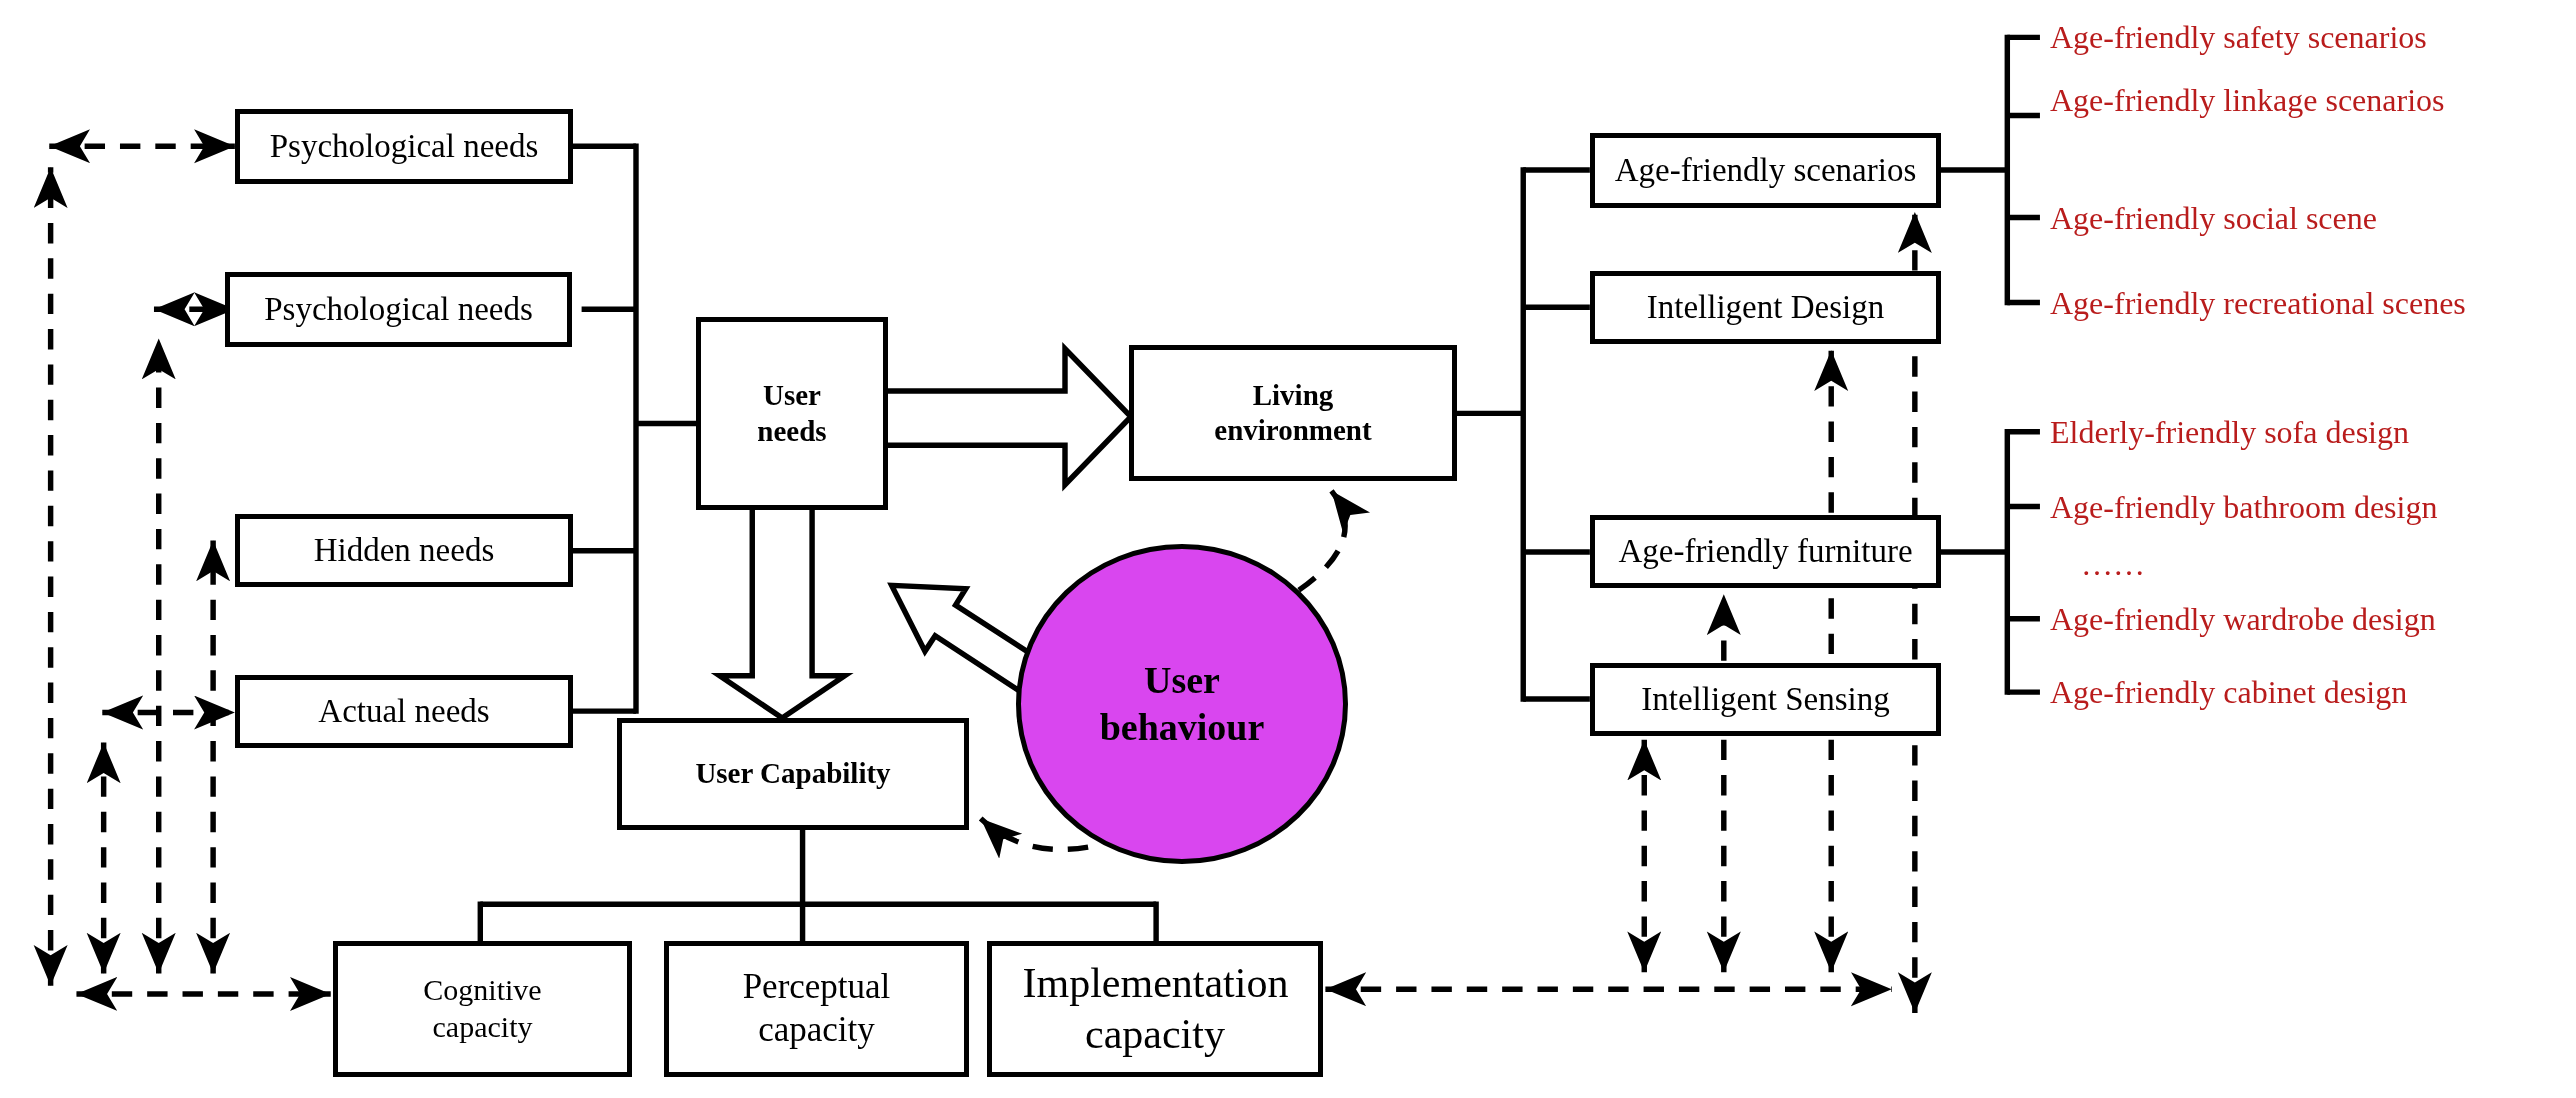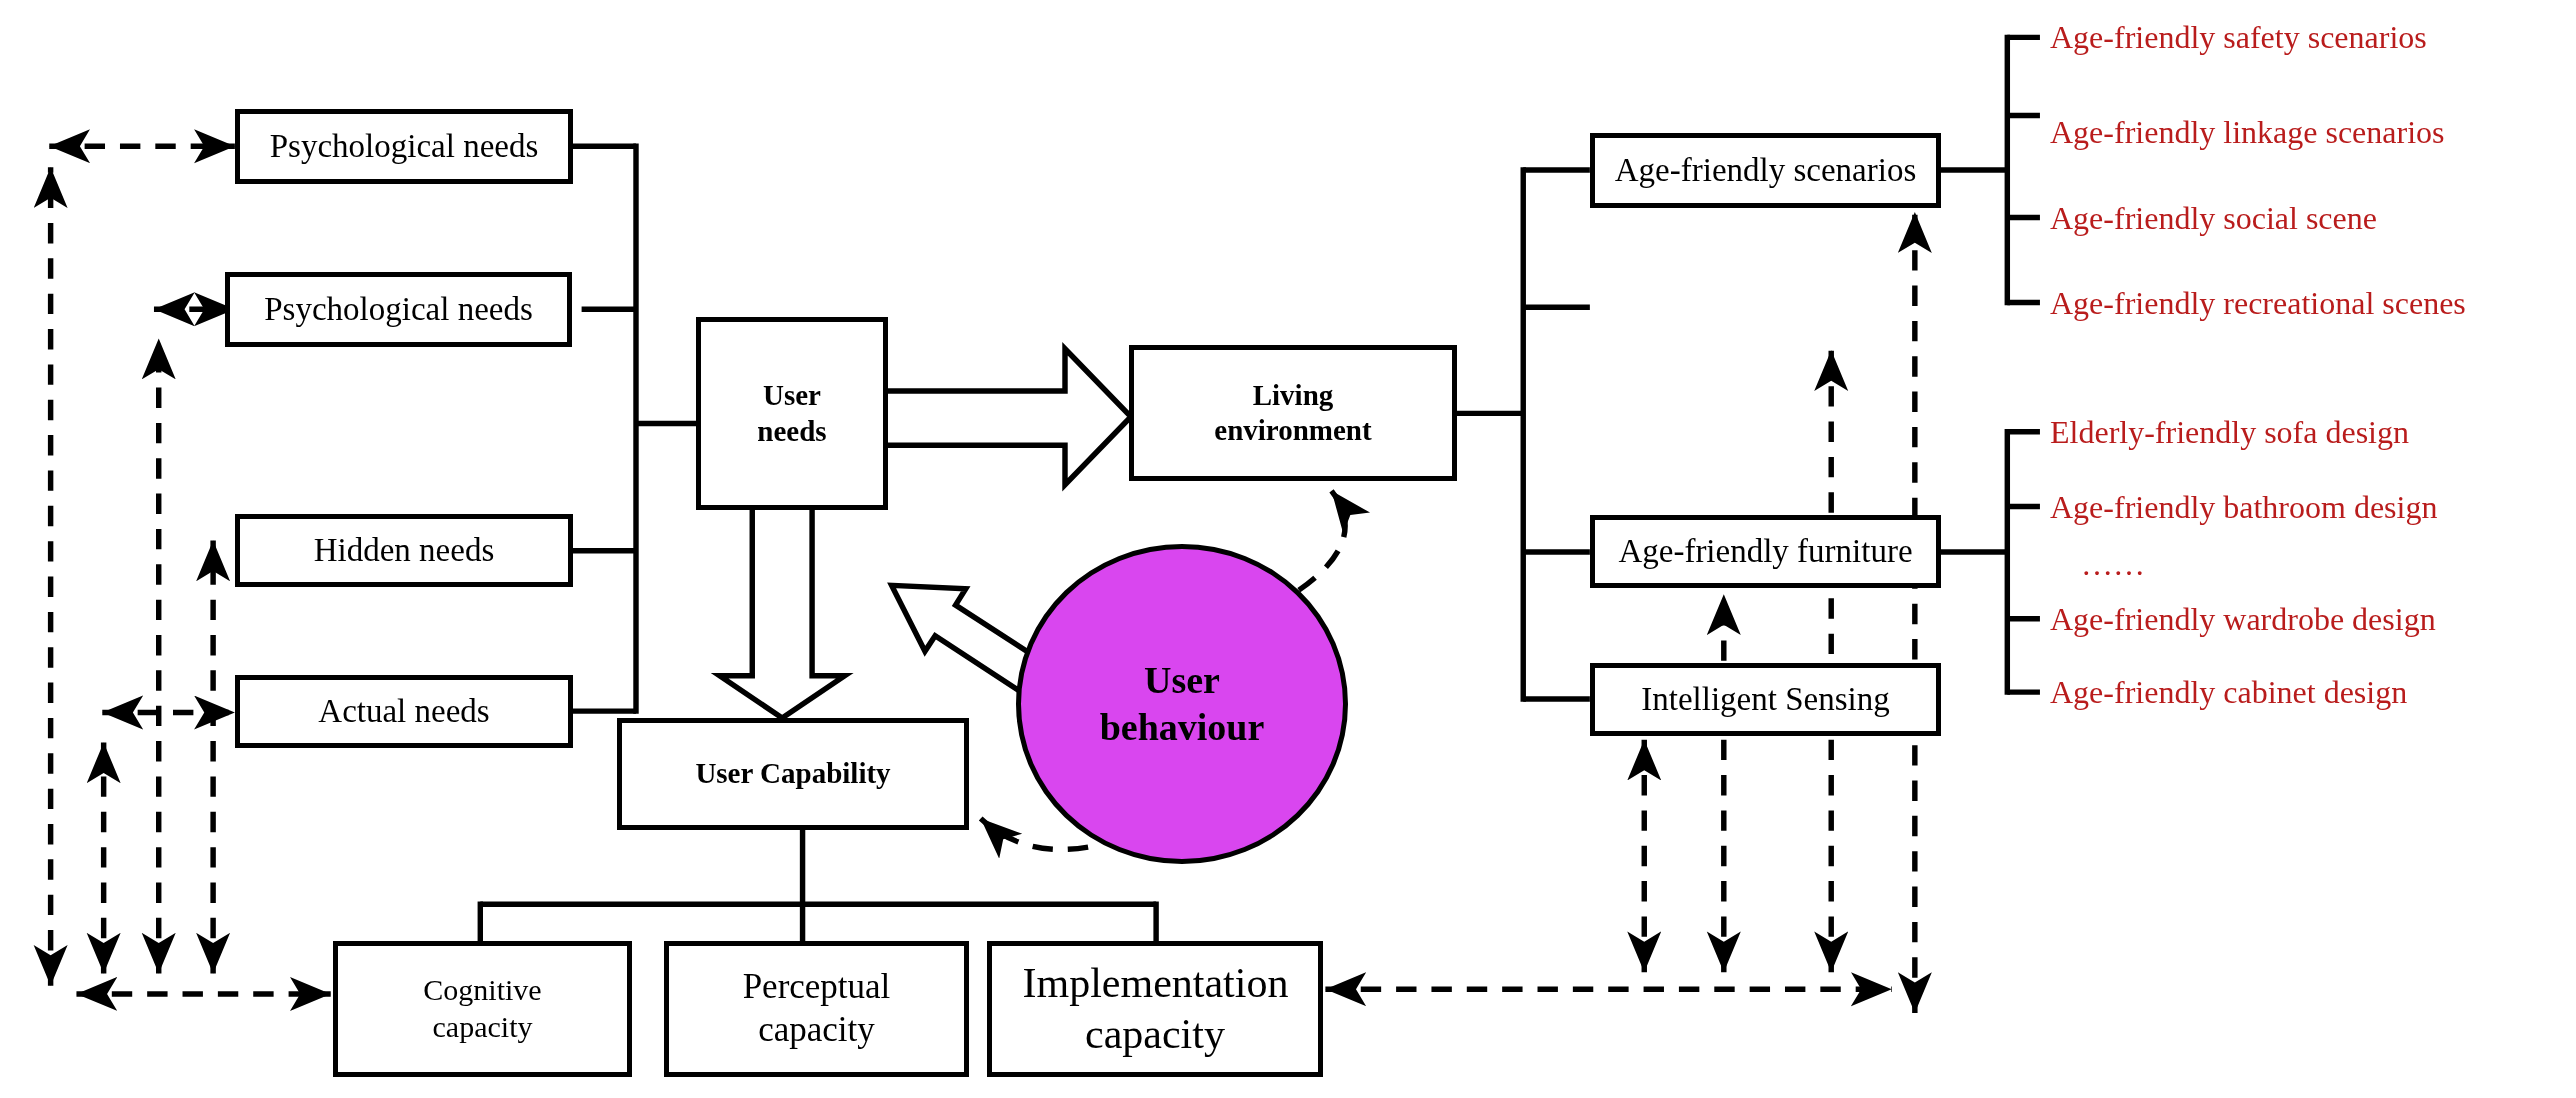--- a/index.html
+++ b/index.html
@@ -174,29 +174,32 @@
   <div class="box" style="left:664px; top:941px; width:305px; height:136px;">
     <span class="wrap-270">Perceptual capacity</span>
   </div>
   <div class="box" style="left:987px; top:941px; width:336px; height:136px;">
     <span class="wrap-390">Implementation capacity</span>
   </div>
 
   <div class="box plain" style="left:1590px; top:133px; width:351px; height:75px;">
     <span>Age-friendly scenarios</span>
   </div>
+  <div class="box plain" style="left:1590px; top:271px; width:351px; height:73px;">
+    <span>Intelligent Design</span>
+  </div>
   <div class="box plain" style="left:1590px; top:515px; width:351px; height:73px;">
     <span>Age-friendly furniture</span>
   </div>
   <div class="box plain" style="left:1590px; top:663px; width:351px; height:73px;">
     <span>Intelligent Sensing</span>
   </div>
 
   <div class="leaf" style="top:37px;">Age-friendly safety scenarios</div>
-  <div class="leaf" style="top:132px;">Age-friendly linkage scenarios</div>
+  <div class="leaf" style="top:100px;">Age-friendly linkage scenarios</div>
   <div class="leaf" style="top:218px;">Age-friendly social scene</div>
   <div class="leaf" style="top:303px;">Age-friendly recreational scenes</div>
   <div class="leaf" style="top:432px;">Elderly-friendly sofa design</div>
   <div class="leaf" style="top:507px;">Age-friendly bathroom design</div>
   <div class="leaf" style="top:564px; left:2081px;">……</div>
   <div class="leaf" style="top:619px;">Age-friendly wardrobe design</div>
   <div class="leaf" style="top:692px;">Age-friendly cabinet design</div>
 
 </div>
 

